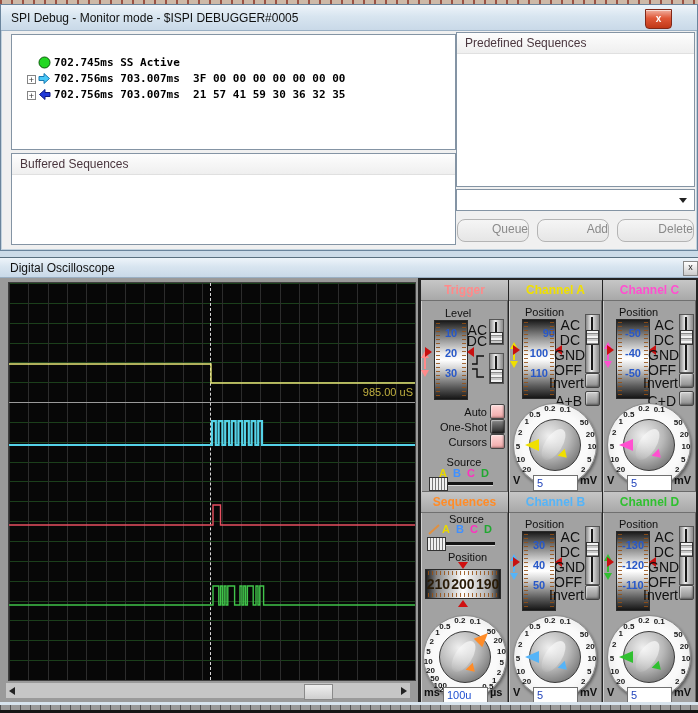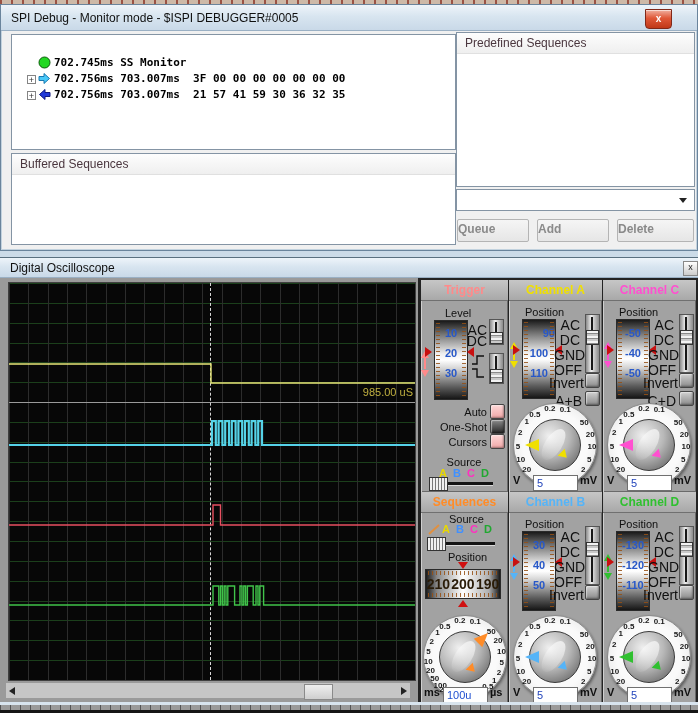--- a/index.html
+++ b/index.html
@@ -18,21 +18,21 @@
   .panel{background:#fff;border:1px solid #8494a4;}
   .panel-hdr{height:20px;line-height:20px;padding-left:8px;font-size:12px;color:#4a363e;background:linear-gradient(180deg,#fdfdfd,#efefef);border-bottom:1px solid #e0e0e0;}
   
   .ev-row{position:absolute;left:0;width:100%;height:16px;}
   .ev-text{position:absolute;left:42px;top:1px;font-family:"DejaVu Sans Mono",monospace;font-size:11px;font-weight:700;white-space:pre;color:#000;}
   .expander{position:absolute;left:15px;top:4px;width:9px;height:9px;background:#fff;border:1px solid #848484;font-size:9px;line-height:8px;text-align:center;color:#333;box-sizing:border-box;}
   .ev-icon{position:absolute;left:26px;top:1px;width:13px;height:13px;}
   
   .combo{background:#fff;border:1px solid #8494a4;}
   .combo-arrow{position:absolute;right:7px;top:8px;width:0;height:0;border-left:4px solid transparent;border-right:4px solid transparent;border-top:5px solid #222;}
-  .btn{background:linear-gradient(180deg,#f5f5f5,#e6e6e6);border:1px solid #b4b4b4;border-radius:2px;color:#8a8a8a;font-size:12px;text-align:left;line-height:19px;font-weight:bold;}
+  .btn{background:linear-gradient(180deg,#f5f5f5,#e6e6e6);border:1px solid #b4b4b4;border-radius:8px;color:#8a8a8a;font-size:12px;text-align:right;line-height:19px;}
   
   .scope-title{height:20px;line-height:20px;background:linear-gradient(180deg,#eef4fa,#d8e5f0 45%,#c9d9e8);border-bottom:1px solid #9ab0c4;font-size:12px;padding-left:10px;box-sizing:border-box;}
   .scope-close{width:13px;height:13px;background:linear-gradient(180deg,#fff,#ccc);border:1px solid #888;font-size:9px;line-height:11px;text-align:center;color:#222;}
   .display{background-color:#070707;border:1px solid #404040;
     background-image:repeating-linear-gradient(90deg,#2c2c2c 0 1px,transparent 1px 19.33px),
                      repeating-linear-gradient(180deg,#1b3f1b 0 1px,transparent 1px 19.85px);}
   .gratline{left:0;top:119px;width:406px;height:1px;background:#9a9a9a;}
   #trig-cursor{top:0;height:397px;width:0;border-left:1px dashed #d8d8d8;}
   .time-label{right:2px;top:103px;color:#c0b040;font-size:11px;}
   
@@ -117,21 +117,21 @@
     </div>
     <div class="abs closebtn" style="left:644px;top:4px;">x</div>
 
     <div class="abs panel" style="left:10px;top:29px;width:443px;height:114px;">
       <div class="ev-row" style="top:20px;">
         <span class="ev-icon">
           <svg width="13" height="13">
               <circle cx="6.5" cy="6.5" r="5.5" fill="#22d822" stroke="#0a5a0a"></circle>
             </svg>
         </span>
-        <span class="ev-text">702.745ms SS Monitor</span>
+        <span class="ev-text">702.745ms SS Active</span>
       </div>
       <div class="ev-row" style="top:36px;">
         <span class="expander">+</span>
         <span class="ev-icon">
           <svg width="13" height="13">
               <path d="M1,4.5 h5 V1.5 l5.5,5 -5.5,5 V8.5 h-5 z" fill="#48c8f8" stroke="#1878b0"></path>
             </svg>
         </span>
         <span class="ev-text">702.756ms 703.007ms  3F 00 00 00 00 00 00 00</span>
       </div>

